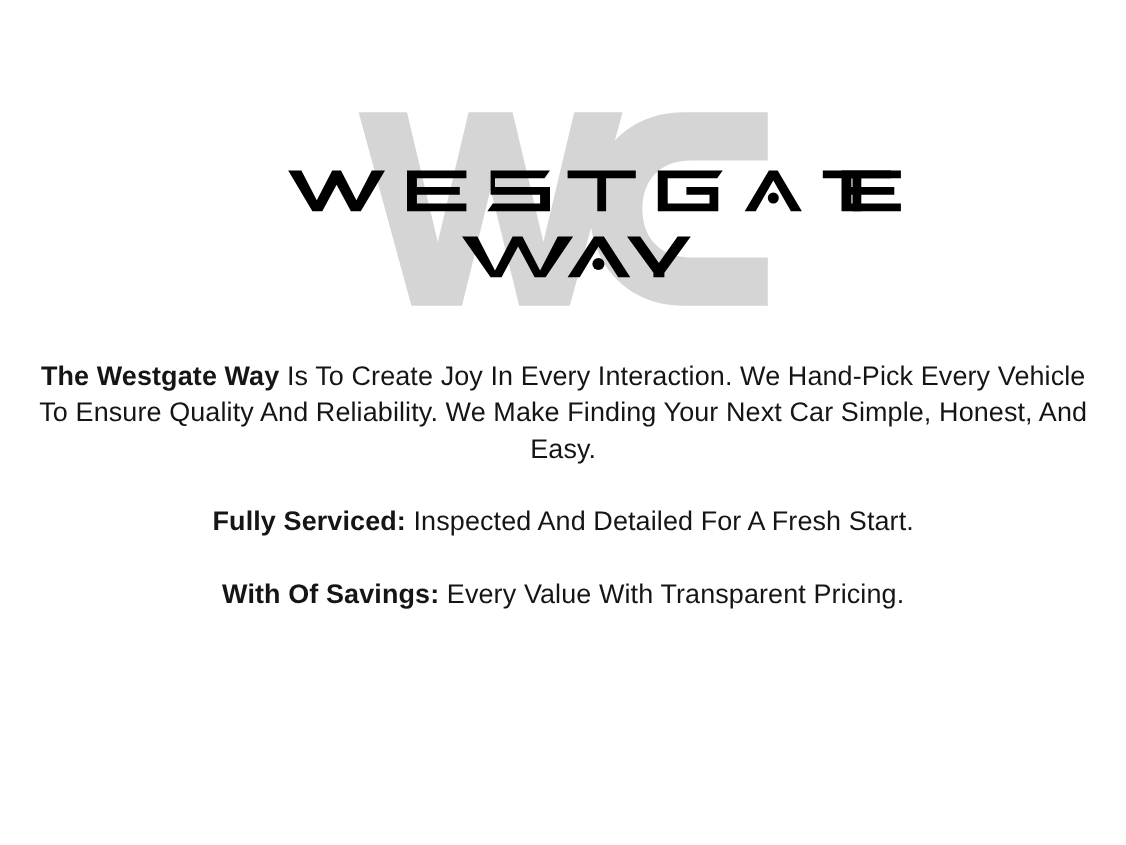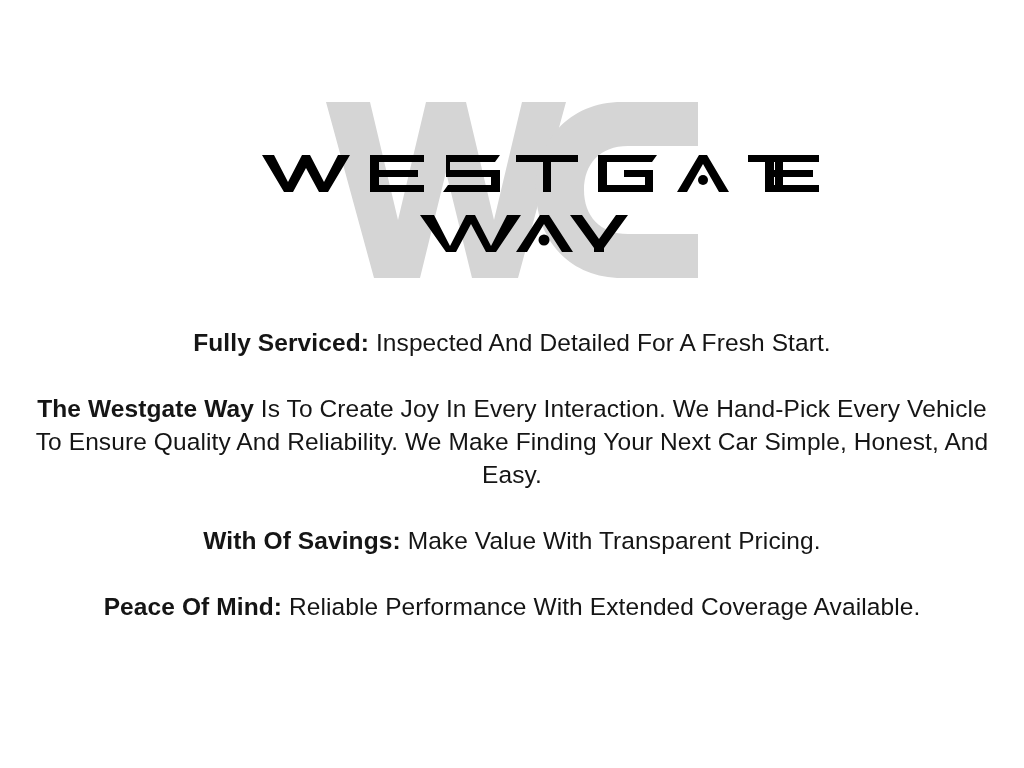--- a/index.html
+++ b/index.html
@@ -148,30 +148,27 @@
             <path d="M570 115 L582 115 L599 139 L616 115 L628 115 L604 148 L604 152 L594 152 L594 148 Z"></path>
           </g>
         </g>
       </svg>
     </div>
   </div>
 
   <div class="copy">
 
     <p class="para">
+      <span class="lead">The Westgate Way</span><span> Is To Create Joy In Every Interaction. We Hand-Pick Every Vehicle To Ensure Quality And Reliability. We Make Finding Your Next Car Simple, Honest, And Easy.</span>
+    </p>
+
+    <p class="para">
       <span class="lead">Fully Serviced:</span><span> Inspected And Detailed For A Fresh Start.</span>
     </p>
 
     <p class="para">
-      <span class="lead">The Westgate Way</span><span> Is To Create Joy In Every Interaction. We Hand-Pick Every Vehicle To Ensure Quality And Reliability. We Make Finding Your Next Car Simple, Honest, And Easy.</span>
+      <span class="lead">With Of Savings:</span><span> Every Value With Transparent Pricing.</span>
     </p>
 
-    <p class="para">
-      <span class="lead">With Of Savings:</span><span> Make Value With Transparent Pricing.</span>
-    </p>
-
-    <p class="para">
-      <span class="lead">Peace Of Mind:</span><span> Reliable Performance With Extended Coverage Available.</span>
-    </p>
 
   </div>
 
 </div>
 
 </body></html>

